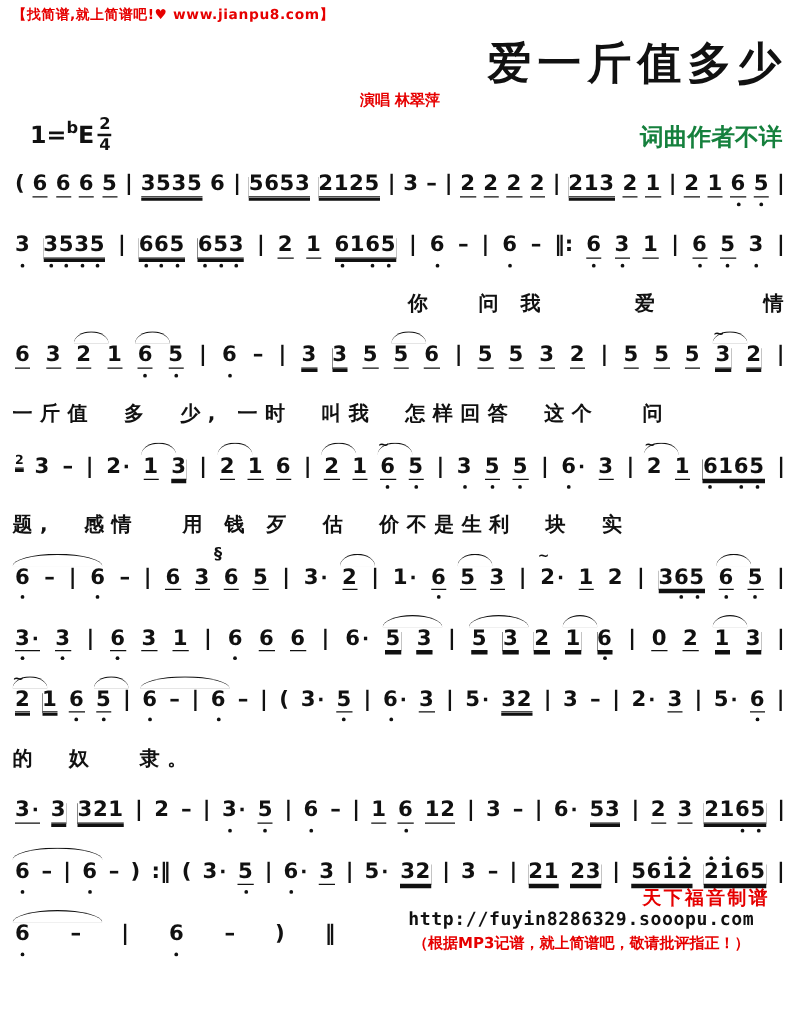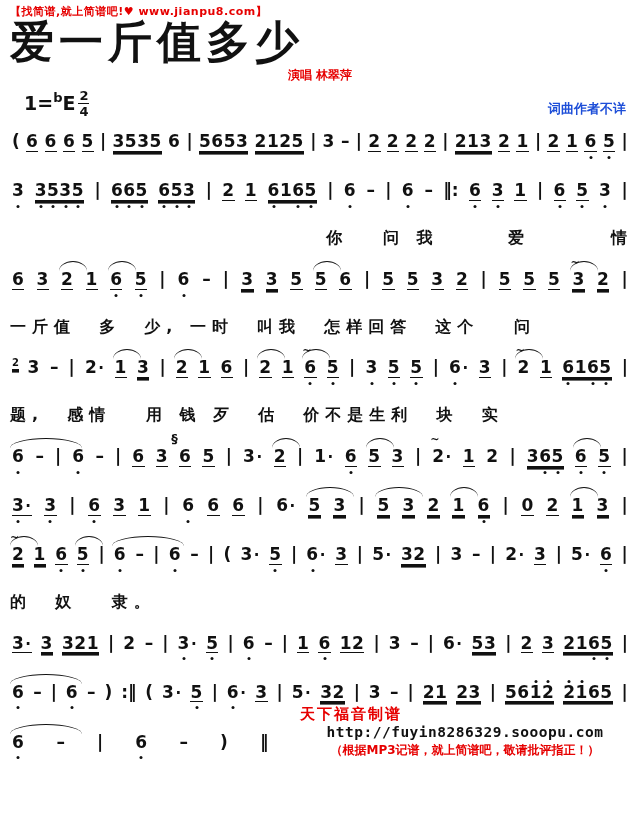--- a/index.html
+++ b/index.html
@@ -1,29 +1,29 @@
 <!DOCTYPE html>
 <html><head>
 <meta charset="utf-8">
 <style>
   html,body{margin:0;padding:0;background:#fff;}
   body{width:640px;height:825px;overflow:hidden;font-family:"DejaVu Sans",sans-serif;color:#111;}
   .page{padding:4px 10px 0 10px;position:relative;}
 
   
   .banner{color:#e60000;font-size:11px;font-weight:bold;letter-spacing:0.5px;}
-  .title{text-align:left;font-size:44px;font-weight:bold;letter-spacing:5px;margin-top:0;line-height:1.05;}
+  .title{text-align:right;font-size:35px;font-weight:bold;letter-spacing:5px;margin-top:14px;line-height:1.05;}
   .singer{text-align:center;color:#e60000;font-size:12px;font-weight:bold;margin-top:2px;}
   .meta-row{display:flex;justify-content:space-between;align-items:flex-end;margin-top:0px;height:34px;}
   .keysig{font-size:19px;font-weight:bold;display:flex;align-items:center;margin-left:14px;}
   .keysig .flat{font-size:13px;vertical-align:super;transform:translateY(-6px);display:inline-block;}
   .ts{display:inline-flex;flex-direction:column;align-items:center;margin-left:3px;line-height:1;}
   .ts span{font-size:13px;font-weight:bold;}
   .ts .ts-line{width:11px;height:1.5px;background:#111;margin:1px 0;}
-  .author{color:#1d4ed8;font-size:13px;font-weight:bold;margin-right:4px;}
+  .author{color:#15803d;font-size:19px;font-weight:bold;margin-right:4px;}
 
   
   .system{position:relative;margin-bottom:9px;}
   .notes-row{display:flex;justify-content:space-between;align-items:baseline;padding:14px 2px 0 2px;height:26px;}
   .note{position:relative;display:inline-block;}
   .digits{font-size:17px;font-weight:bold;font-family:"DejaVu Sans",sans-serif;letter-spacing:0.5px;display:inline-block;line-height:1.05;}
   .u1{border-bottom:1.7px solid #111;}
   .u2{border-bottom:1.7px solid #111;box-shadow:0 2.6px 0 #111;}
   .ch{position:relative;display:inline-block;}
   .ch.da::before{content:'';position:absolute;top:-4px;left:50%;transform:translateX(-50%);width:3px;height:3px;border-radius:50%;background:#111;}
@@ -38,21 +38,21 @@
   .grace{transform:translateY(-7px);margin-right:-2px;}
   .sym{font-size:17px;font-weight:bold;line-height:1.05;}
   .bar{font-weight:bold;}
   .segno{position:absolute;top:-2px;font-size:13px;font-weight:bold;}
   .lyrics{font-size:16px;font-weight:bold;white-space:pre;letter-spacing:6px;margin-top:22px;line-height:1.1;}
 
   
   .bottom-row{display:flex;align-items:flex-start;margin-top:10px;}
   .lastline{width:42%;}
   .footer{margin-left:auto;text-align:center;width:330px;margin-top:-14px;}
-  .credit{color:#e60000;font-size:15px;font-weight:bold;text-align:left;padding-right:14px;letter-spacing:2px;}
+  .credit{color:#e60000;font-size:15px;font-weight:bold;text-align:right;padding-right:14px;letter-spacing:2px;}
   .url{font-family:"DejaVu Sans Mono",monospace;font-size:14.5px;font-weight:bold;color:#111;letter-spacing:0.5px;}
   .mp3note{color:#e60000;font-size:12px;font-weight:bold;margin-top:2px;}
 </style>
 </head>
 <body>
 
 <div class="page">
   <div class="banner">【找简谱,就上简谱吧!♥ www.jianpu8.com】</div>
   <div class="title">爱一斤值多少</div>
   <div class="singer">演唱 林翠萍</div>

